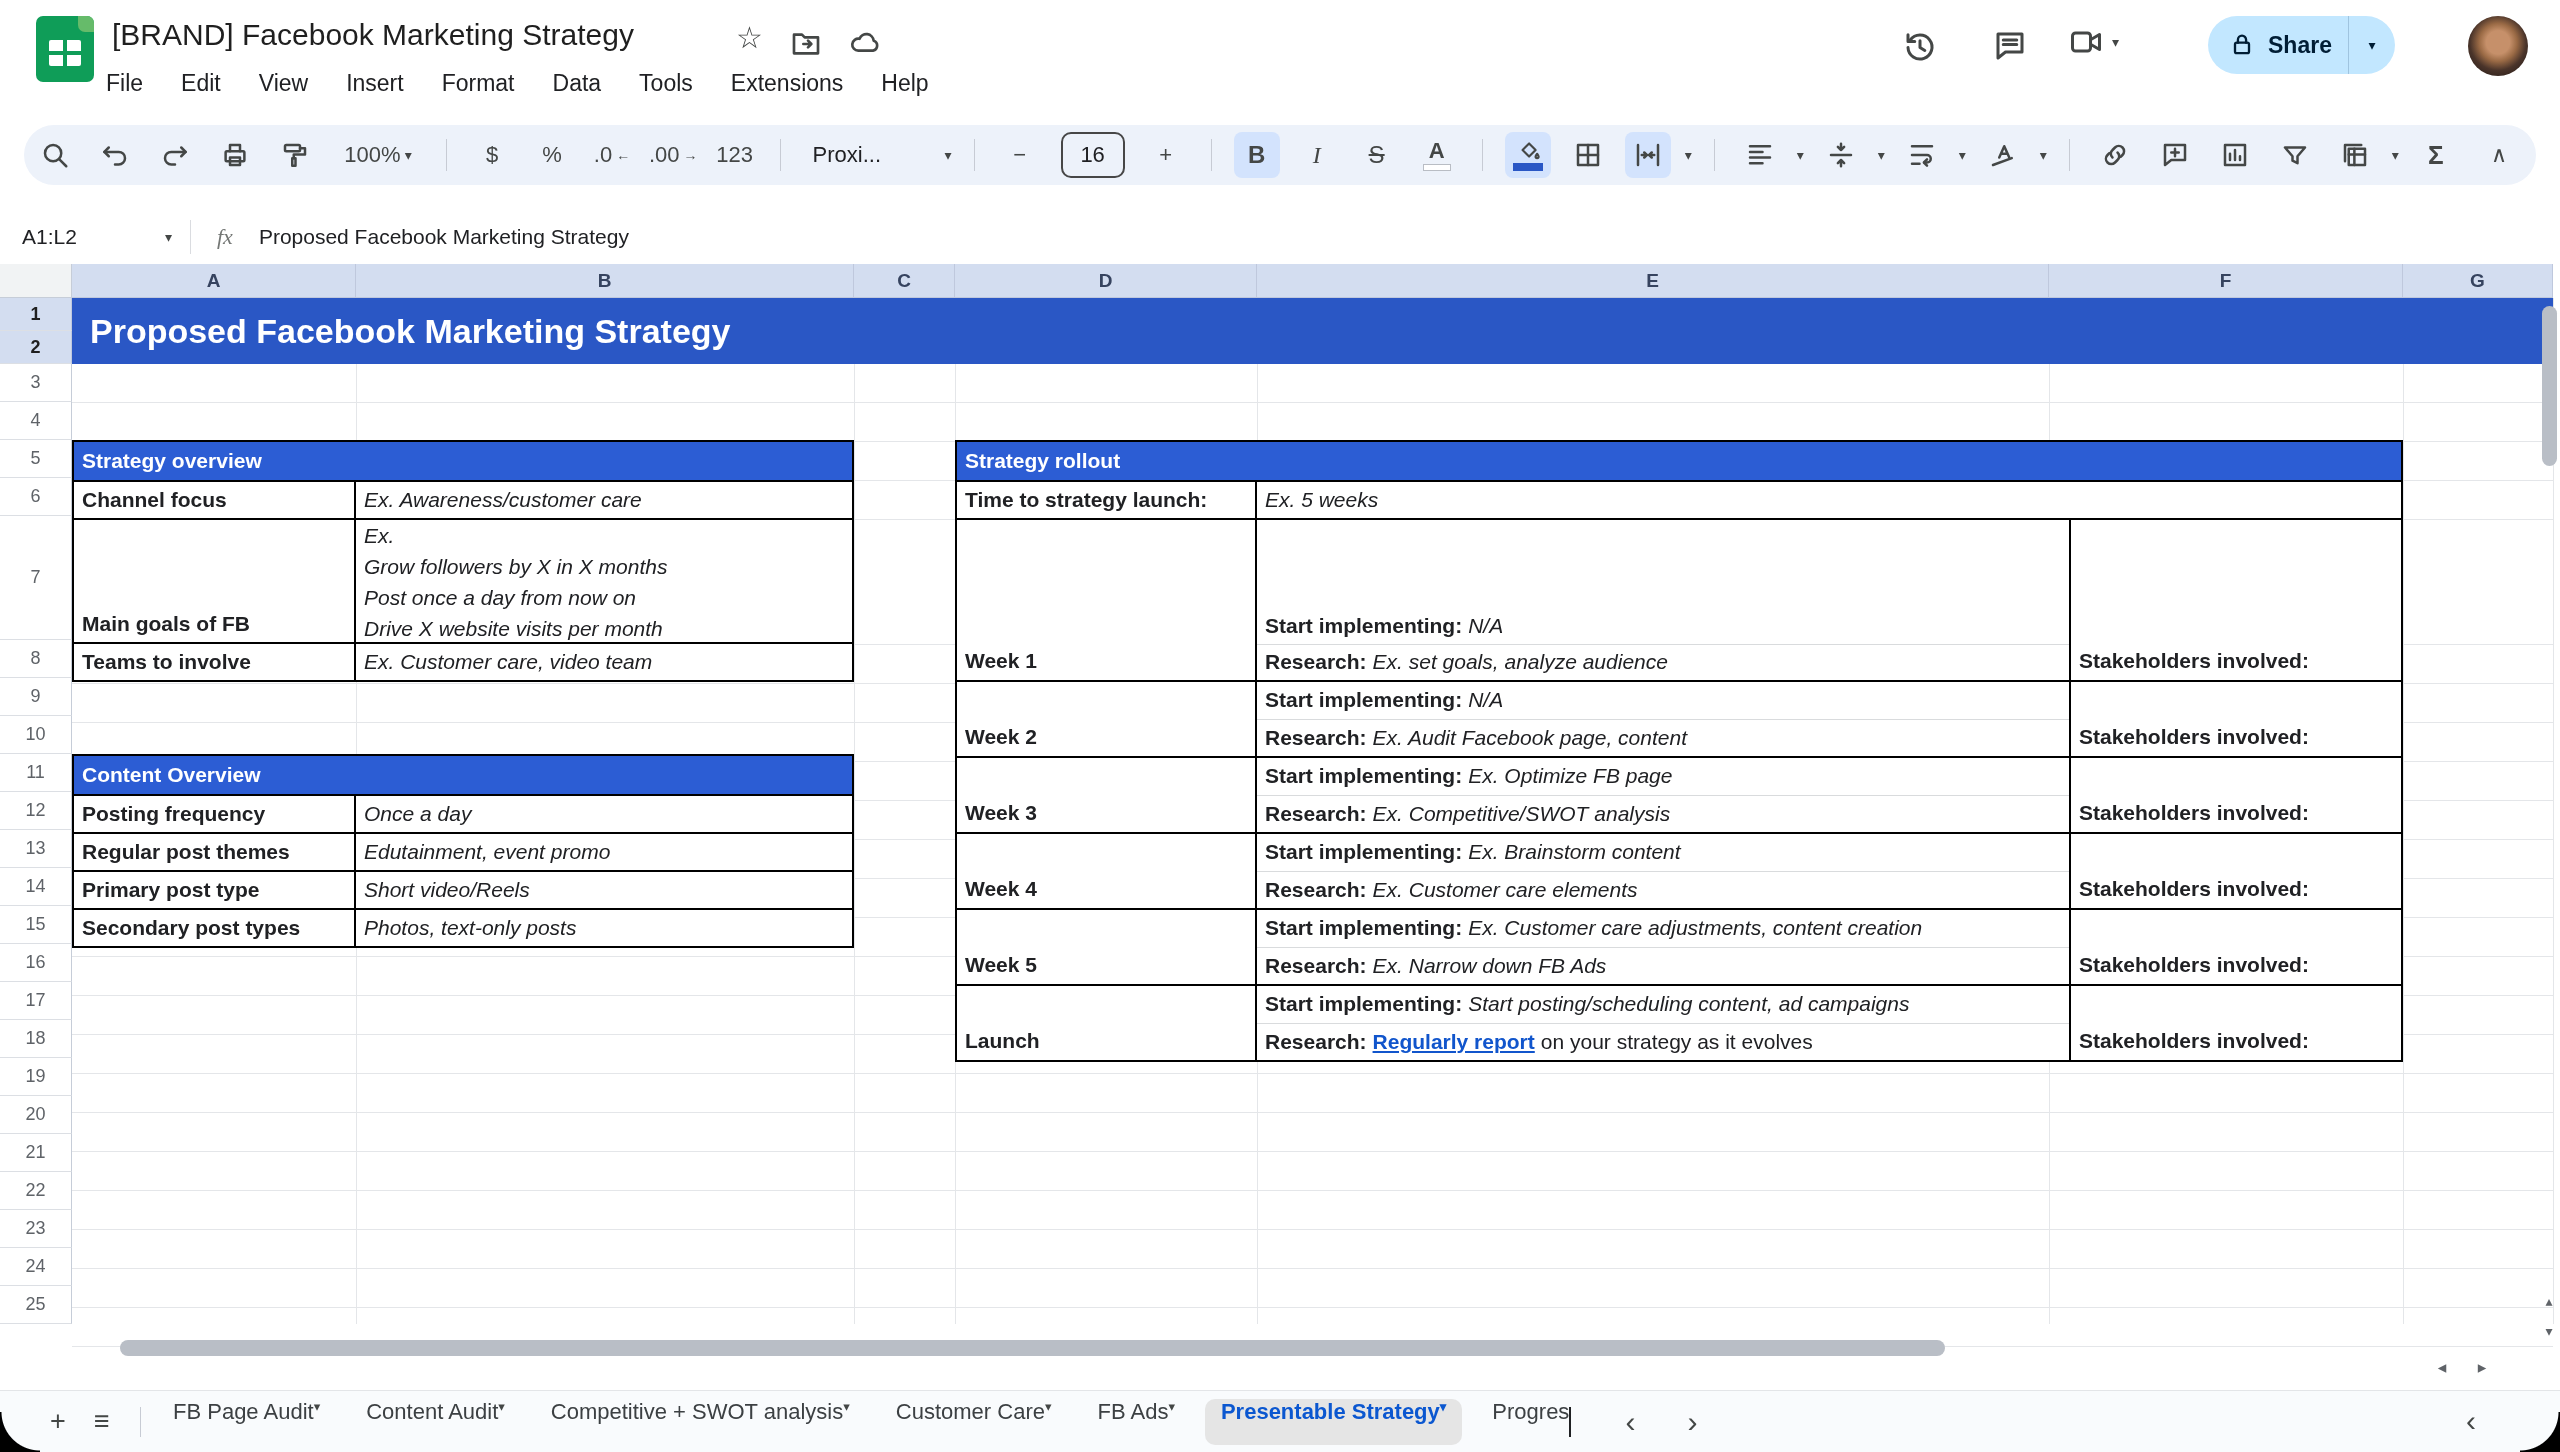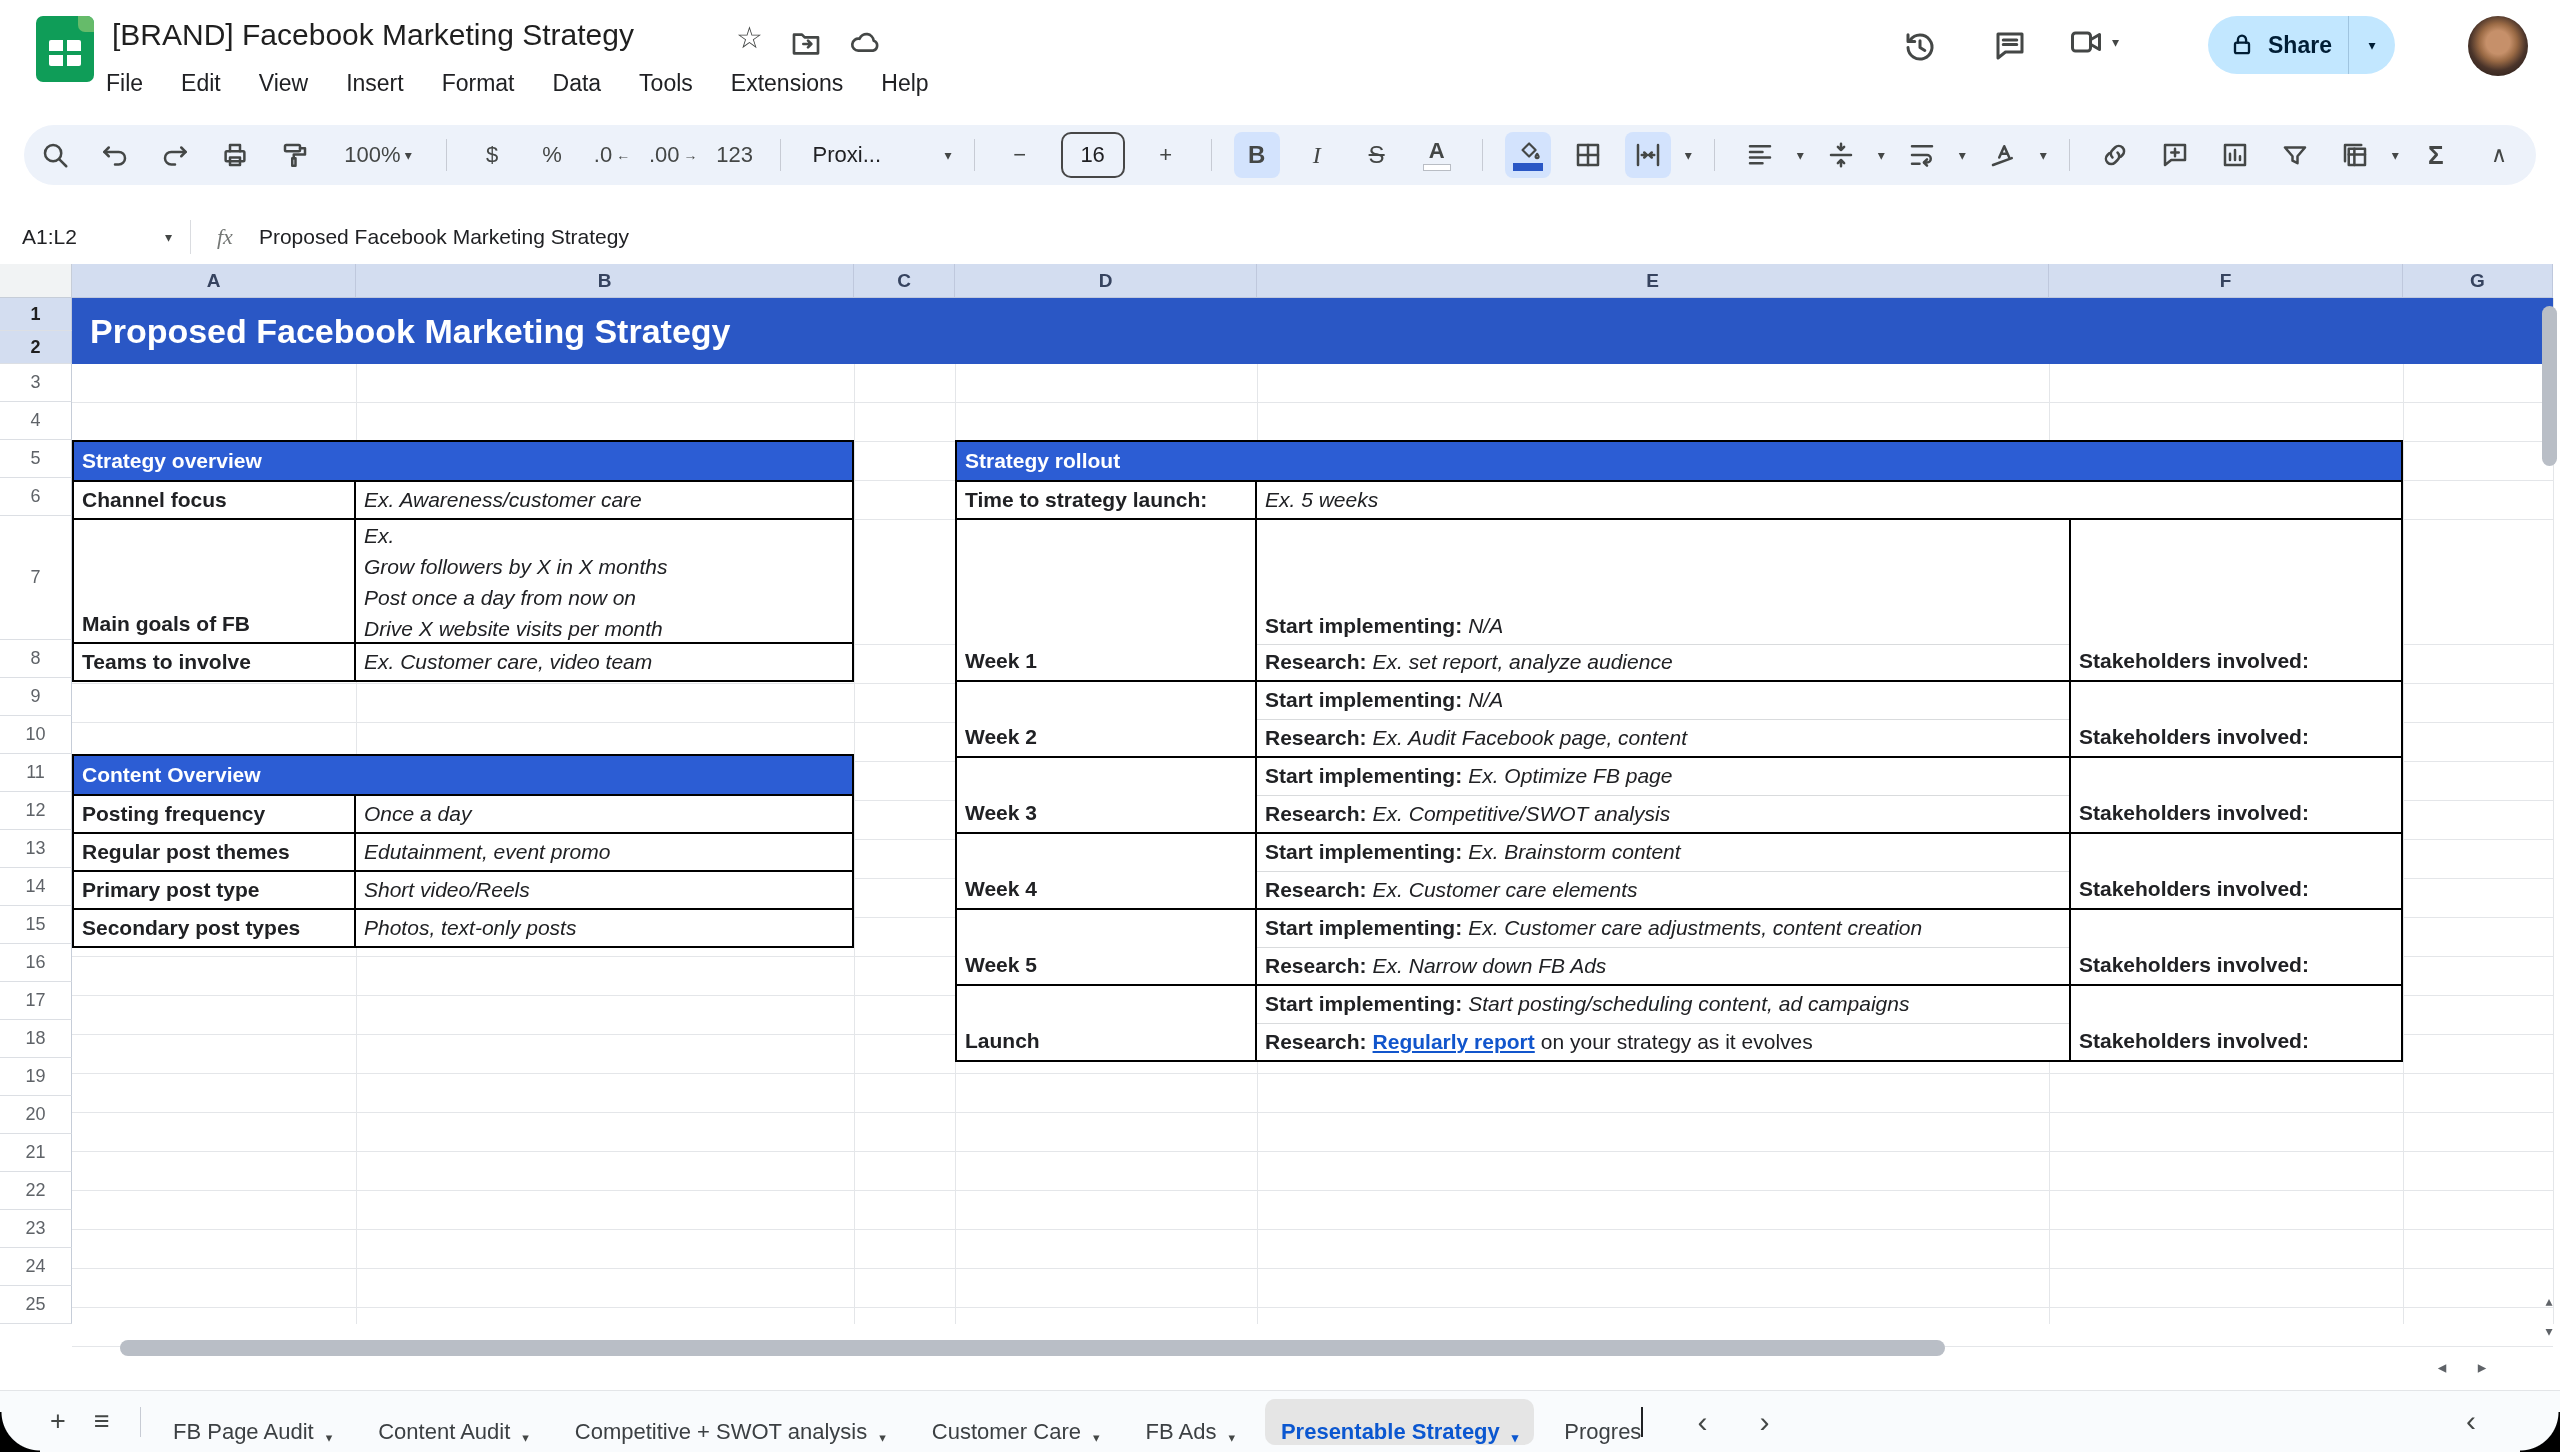--- a/index.html
+++ b/index.html
@@ -100,21 +100,21 @@
   
   .hthumb{left:120px;top:1340px;width:1825px;height:16px;background:#b9bec6;border-radius:8px}
   .scrbtn{width:36px;height:30px;display:flex;align-items:center;justify-content:center;color:#5f6368;font-size:17px}
   .vthumb{left:2542px;top:306px;width:15px;height:160px;background:#b9bec6;border-radius:8px}
   .vbtn{left:2538px;width:22px;height:26px;display:flex;align-items:center;justify-content:center;color:#5f6368;font-size:14px}
   
   .tabbar{left:0;top:1390px;width:2560px;height:62px;background:#f9fbfd;border-top:1px solid #e3e5e8;
      display:flex;align-items:center;padding-left:36px;box-sizing:border-box}
   .tbtn{width:44px;height:44px;display:flex;align-items:center;justify-content:center;font-size:27px;color:#444746}
   .tabdiv{width:1px;height:30px;background:#c7cbd4;margin:0 16px}
-  .stab{display:flex;align-items:flex-end;gap:12px;padding:0 16px;height:46px;font-size:22px;color:#3c4043;
+  .stab{display:flex;align-items:flex-start;padding:0 16px;height:46px;font-size:22px;color:#3c4043;
      margin-right:14px;white-space:nowrap}
   .stab .car{font-size:13px}
   .stab.active{background:#e5e5e5;border-radius:10px;color:#0b57d0;font-weight:bold}
   .stab.active .car{color:#0b57d0}
   .clipTab{overflow:hidden;max-width:86px;margin-right:0;padding-right:0}
   .tcursor{width:2px;height:30px;background:#202124;margin-right:28px}
   .chev{font-size:30px;color:#444746;margin:0 26px}
   .farchev{left:2466px;top:1404px;font-size:30px;color:#444746}
   .cnr{bottom:0;width:40px;height:40px}
   .cnrL{left:0;background:radial-gradient(circle at 100% 0%, rgba(0,0,0,0) 38px, #000 39px)}
@@ -498,21 +498,21 @@
 
   <div class="rgroup" style="height:160px">
     <div class="rg-d">Week 1</div>
     <div class="rg-e">
       <div class="cellline first tall">
         <span class="bl">Start implementing:</span>
           <span class="it">N/A</span>
       </div>
       <div class="cellline">
         <span class="bl">Research:</span>
-          <span class="it">Ex. set report, analyze audience</span>
+          <span class="it">Ex. set goals, analyze audience</span>
       </div>
     </div>
     <div class="rg-f">Stakeholders involved:</div>
   </div>
 
   <div class="rgroup" style="height:74px">
     <div class="rg-d">Week 2</div>
     <div class="rg-e">
       <div class="cellline first">
         <span class="bl">Start implementing:</span>

